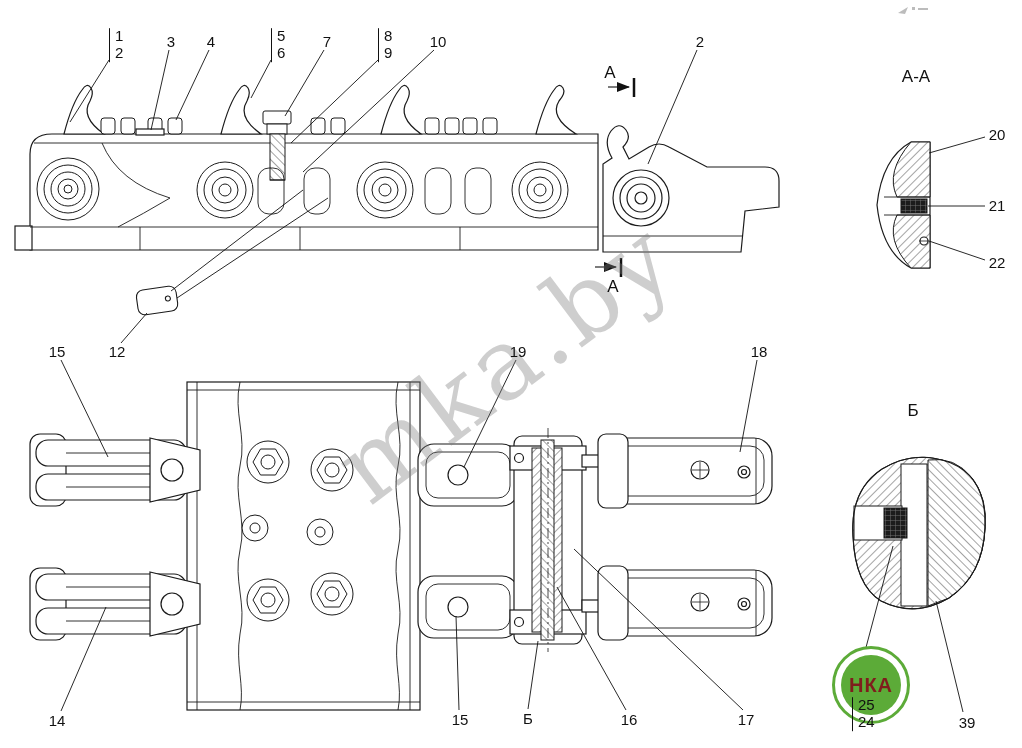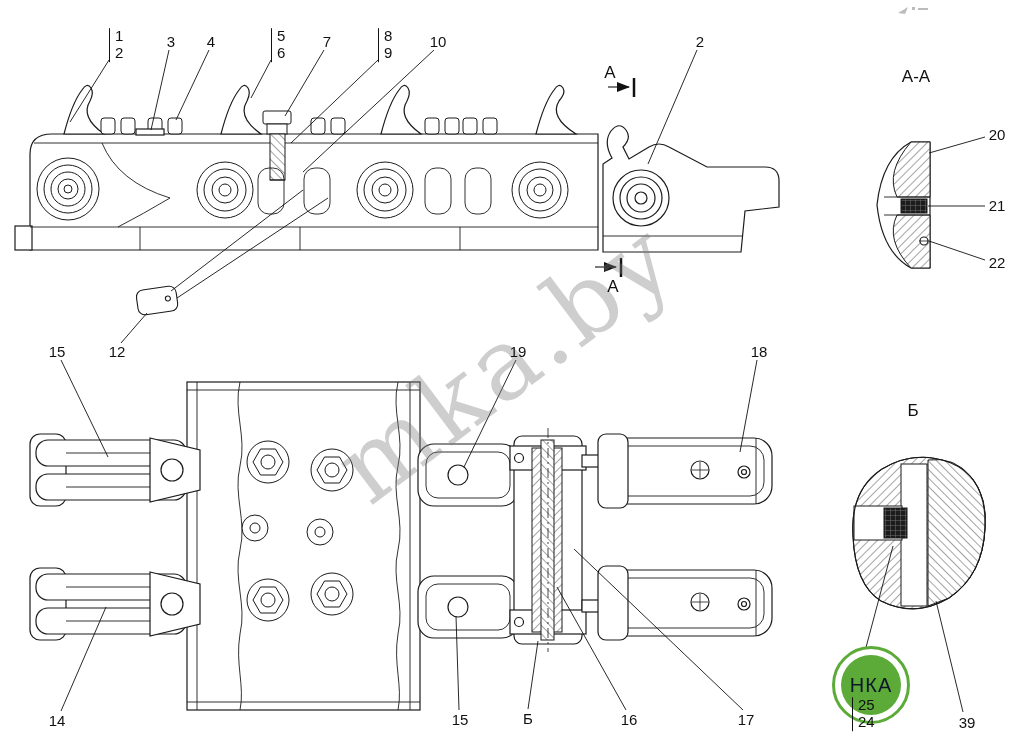--- a/index.html
+++ b/index.html
@@ -14,22 +14,22 @@
   .pair span{display:block;}
   .watermark{position:absolute;left:505px;top:362px;z-index:4;pointer-events:none;
              transform:translate(-50%,-50%) rotate(-37deg);
              font-family:"DejaVu Serif",serif;font-size:100px;letter-spacing:4px;
              color:rgba(125,125,125,0.38);}
   .logo{position:absolute;left:838px;top:646px;display:flex;align-items:center;z-index:5;}
   .logo-word{font-size:40px;font-weight:bold;color:#5cab38;letter-spacing:1px;}
   .logo-circle{width:78px;height:78px;border-radius:50%;border:3px solid #5cab38;
                background:#fff;display:flex;align-items:center;justify-content:center;
                margin-left:-6px;box-sizing:border-box;}
-  .logo-inner{width:60px;height:60px;border-radius:50%;background:#5cab38;color:#0f172a;
-              font-weight:normal;font-size:20px;display:flex;align-items:center;
+  .logo-inner{width:60px;height:60px;border-radius:50%;background:#5cab38;color:#7f1d1d;
+              font-weight:bold;font-size:20px;display:flex;align-items:center;
               justify-content:center;letter-spacing:1px;}
 </style>
 </head>
 <body>
 
 <div class="stage">
 
 <svg width="1022" height="748" viewBox="0 0 1022 748">
   <defs>
     <pattern id="h45" patternUnits="userSpaceOnUse" width="6" height="6" patternTransform="rotate(45)">

